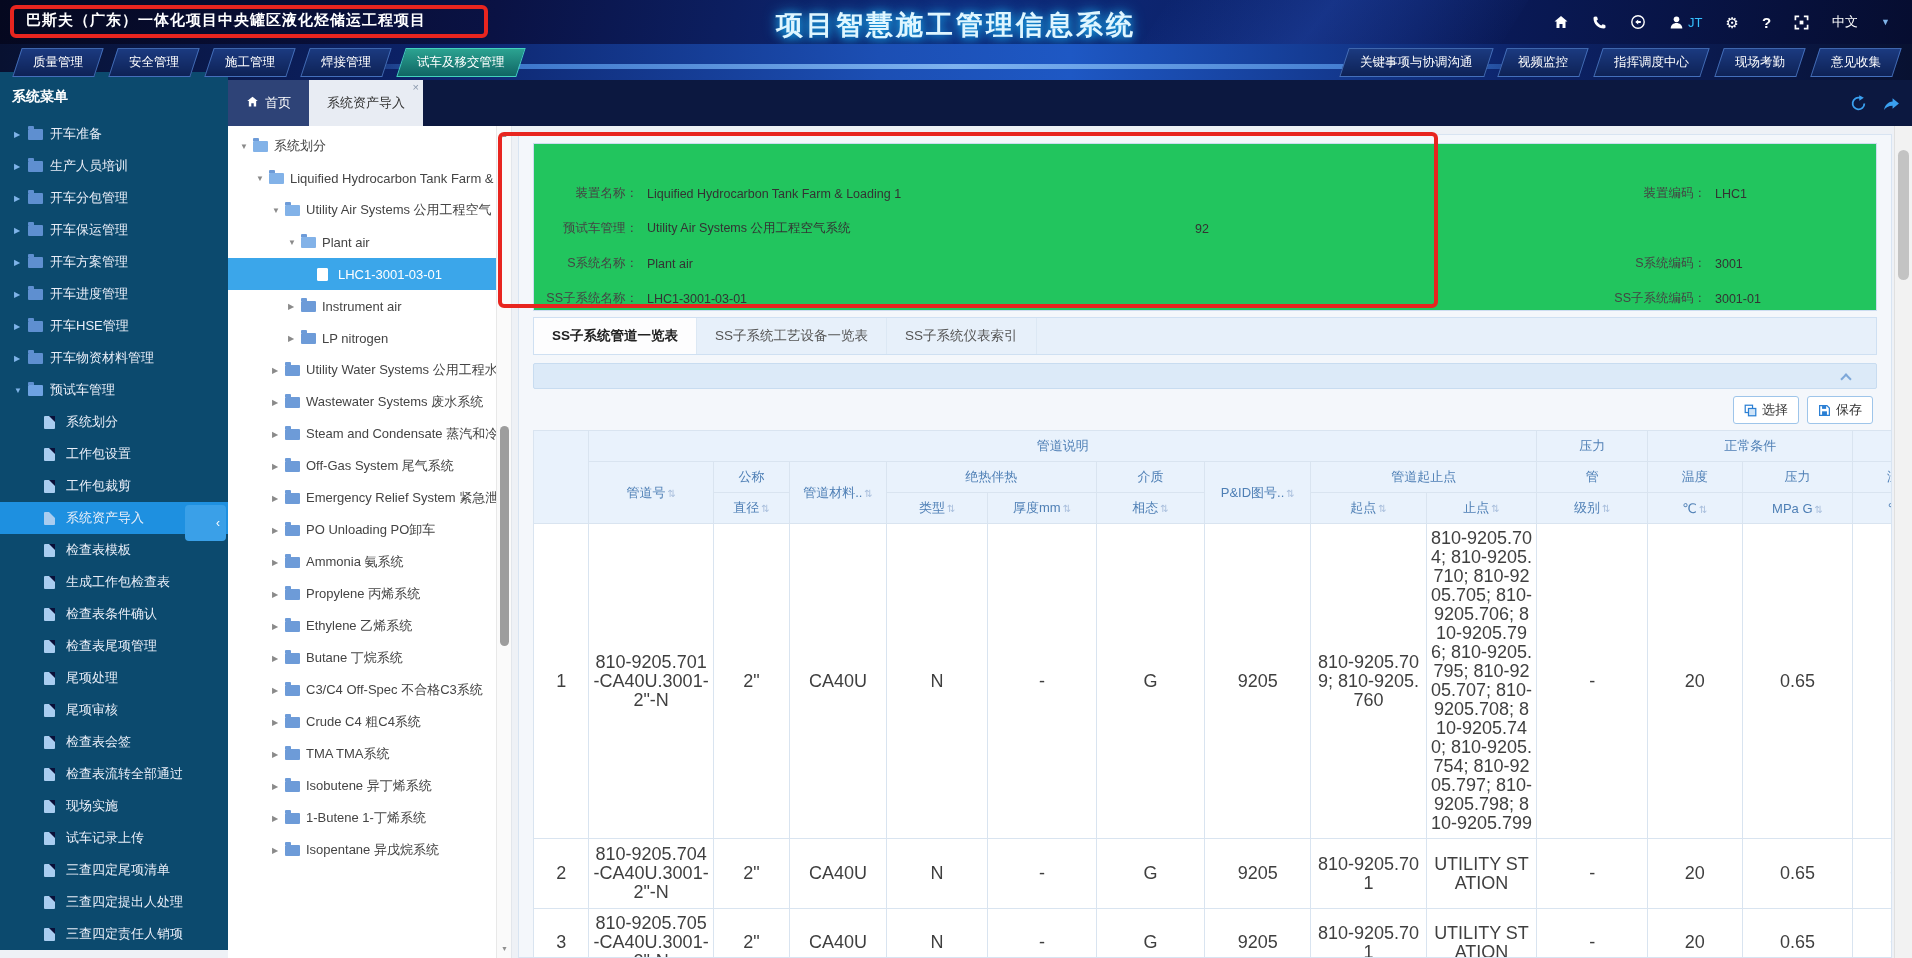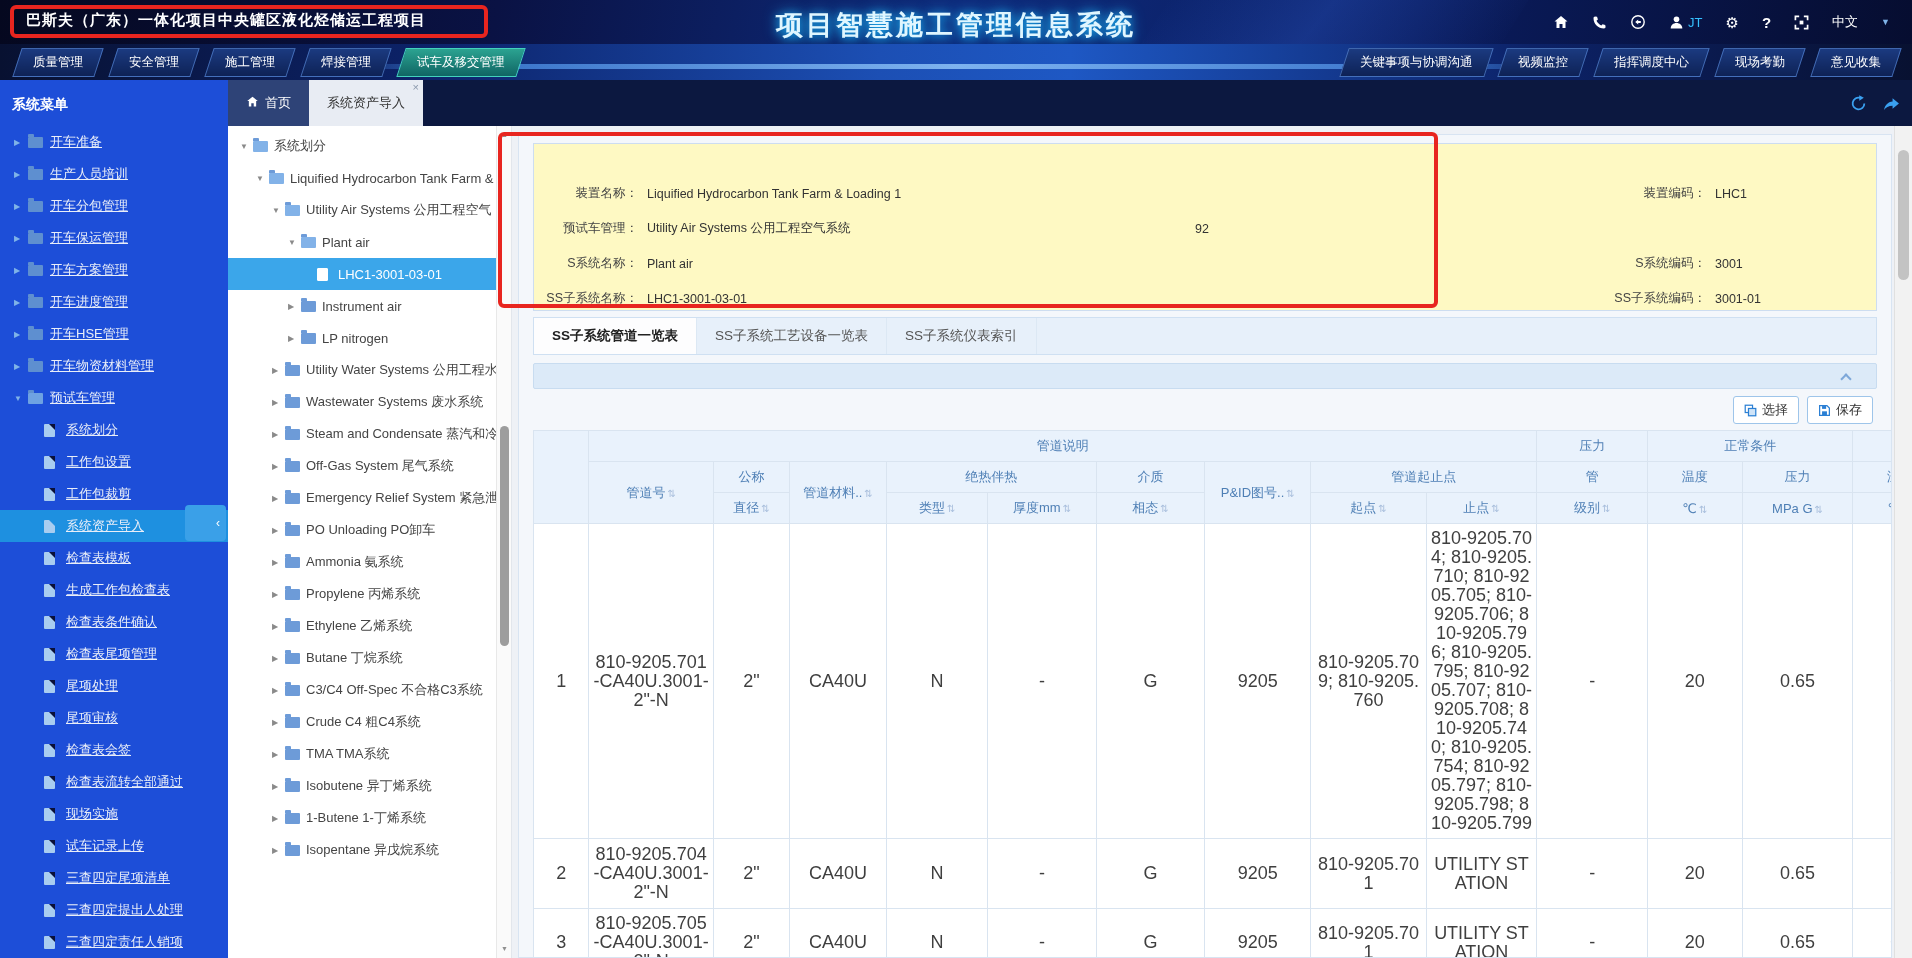--- a/index.html
+++ b/index.html
@@ -29,29 +29,29 @@
     background:linear-gradient(90deg,transparent,#3f7fd8 12%,#8fc4f8 50%,#3f7fd8 88%,transparent); opacity:.85; }
   .nav-left { position:absolute; left:10px; top:0; display:flex; }
   .nav-right { position:absolute; right:8px; top:0; display:flex; }
   .navtab { height:29px; margin:4px 7px 0 7px; padding:0 15px; transform:skewX(-18deg);
     background:linear-gradient(180deg,#1b3a80,#0e2256); border:1px solid rgba(90,140,220,.65);
     display:flex; align-items:center; cursor:pointer; position:relative; z-index:2; }
   .navtab span { transform:skewX(18deg); color:#fff; font-size:12.5px; white-space:nowrap; }
   .navtab.active { background:linear-gradient(180deg,#2ba391,#106564); border-color:#43d2bd; }
 
   
-  .sidebar { position:absolute; left:0; top:80px; width:228px; height:878px; background:#1d4ed8; overflow:hidden; }
+  .sidebar { position:absolute; left:0; top:72px; width:228px; height:878px; background:#0c4a6e; overflow:hidden; }
   .sidebar-title { padding:16px 0 12px 12px; color:#fff; font-size:14px; font-weight:bold; }
   .menu { list-style:none; }
   .menu-row { height:32px; display:flex; align-items:center; cursor:pointer; white-space:nowrap; overflow:hidden; }
   .menu-row.top { padding-left:14px; }
   .menu-row.sub { padding-left:44px; }
   .menu-row.selected { background:#1e90e0; }
   .m-arrow { width:14px; font-size:8px; color:#7fb3e8; flex:0 0 14px; }
-  .m-label { color:#e9eef8; font-size:13px; margin-left:7px;text-decoration:underline; }
+  .m-label { color:#e9eef8; font-size:13px; margin-left:7px; }
   .m-icon { flex:0 0 15px; height:11px; position:relative; }
   .m-icon.folder, .m-icon.folder-open { background:#5e8fd0; border-radius:1px; }
   .m-icon.folder::before, .m-icon.folder-open::before { content:""; position:absolute; top:-3px; left:0; width:6px; height:3px; background:#5e8fd0; border-radius:1px 1px 0 0; }
   .m-icon.folder-open { background:#6ea2e2; }
   .m-icon.file { width:11px; flex:0 0 11px; height:13px; background:#a9cdf0; border-radius:1px; margin-right:4px; }
   .m-icon.file::before { content:""; position:absolute; right:0; top:0; border:3px solid #0a1038; border-left-color:transparent; border-bottom-color:transparent; }
   .menu-row.selected .m-icon.file::before { border-color:#1e90e0; border-left-color:transparent; border-bottom-color:transparent; }
   .collapse-handle { position:absolute; left:185px; top:505px; width:41px; height:36px; background:#3aa0e8; border-radius:4px; z-index:6;
     display:flex; align-items:center; justify-content:flex-end; padding-right:6px; color:#fff; font-size:12px; cursor:pointer; }
 
@@ -82,21 +82,21 @@
   .tree-row.selected .t-icon.file { background:#fff; border-color:#fff; }
   .tree-scroll { position:absolute; right:0; top:0; width:15px; height:832px; background:#fafafa; border-left:1px solid #e8e8e8; }
   .ts-up,.ts-down { position:absolute; left:0; width:15px; height:14px; font-size:7px; color:#909090; text-align:center; line-height:14px; cursor:pointer; }
   .ts-up{top:2px;} .ts-down{bottom:2px;}
   .ts-thumb { position:absolute; left:3px; top:300px; width:9px; height:220px; background:#9d9d9d; border-radius:5px; cursor:pointer; }
 
   
   .main-panel { position:absolute; left:284px; top:0; width:1382px; height:832px; }
   .content-card { position:absolute; left:6px; right:2px; top:8px; bottom:0; background:#f4f7fb; border:1px solid #d8e4f2; padding:8px 14px; overflow:hidden; }
 
-  .form-panel { height:168px; background:#fef9c3; border:1px solid #cdddf0; position:relative;padding-left:28px; }
+  .form-panel { height:168px; background:#22c55e; border:1px solid #cdddf0; position:relative;padding-left:28px; }
   .fgroup { position:absolute; top:32px; }
   .fgroup.left { left:12px; }
   .fgroup.right { left:652px; }
   .frow { height:35px; display:flex; align-items:center; }
   .flabel { display:inline-block; text-align:right; font-size:12.5px; color:#444; white-space:nowrap; }
   .fgroup.left .flabel { width:92px; }
   .fgroup.right .flabel { width:520px; }
   .fvalue { font-size:12.5px; color:#333; margin-left:9px; white-space:nowrap; }
 
   .content-tabs { margin-top:6px; height:38px; background:#e7f0fa; border:1px solid #cfe0f2; display:flex; align-items:stretch; }

